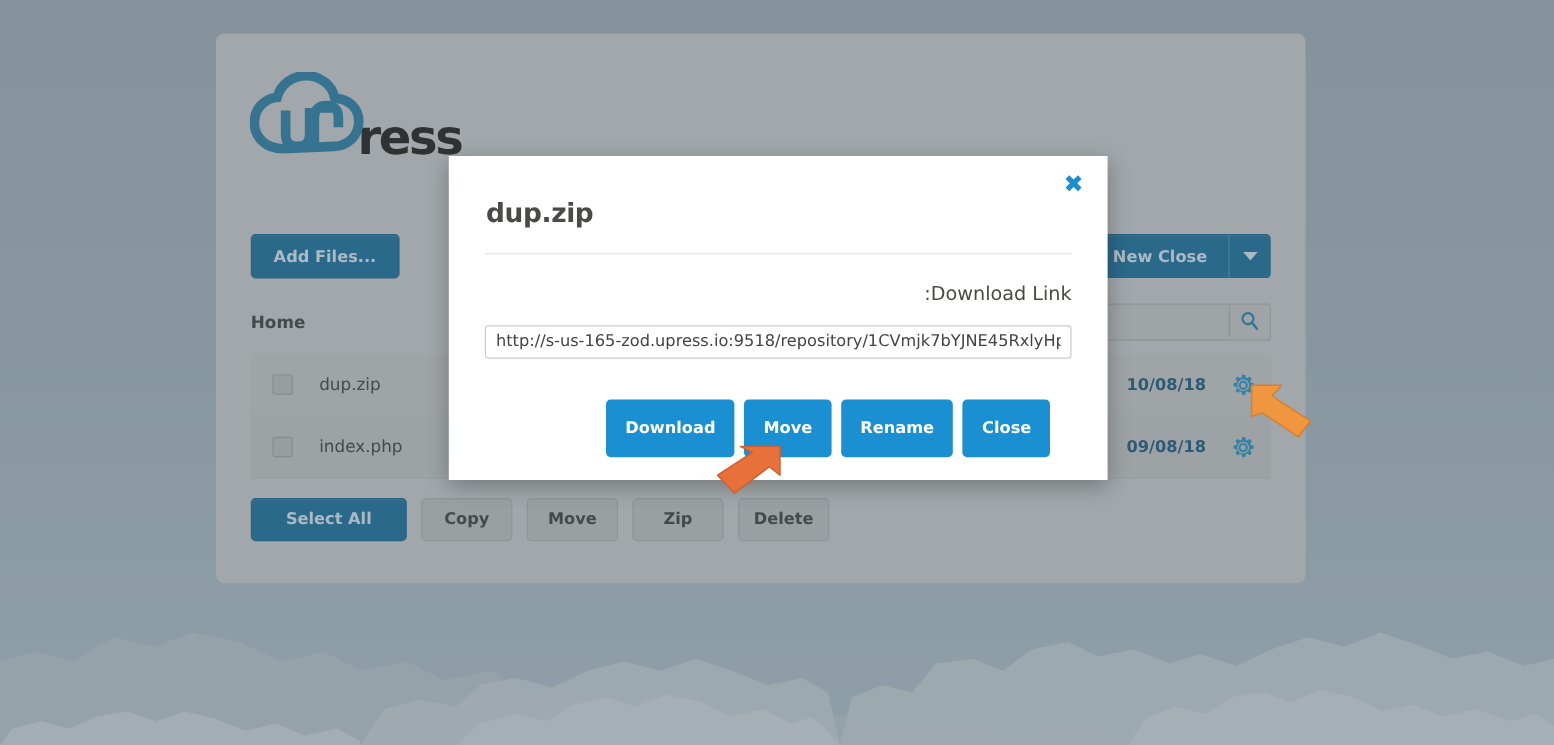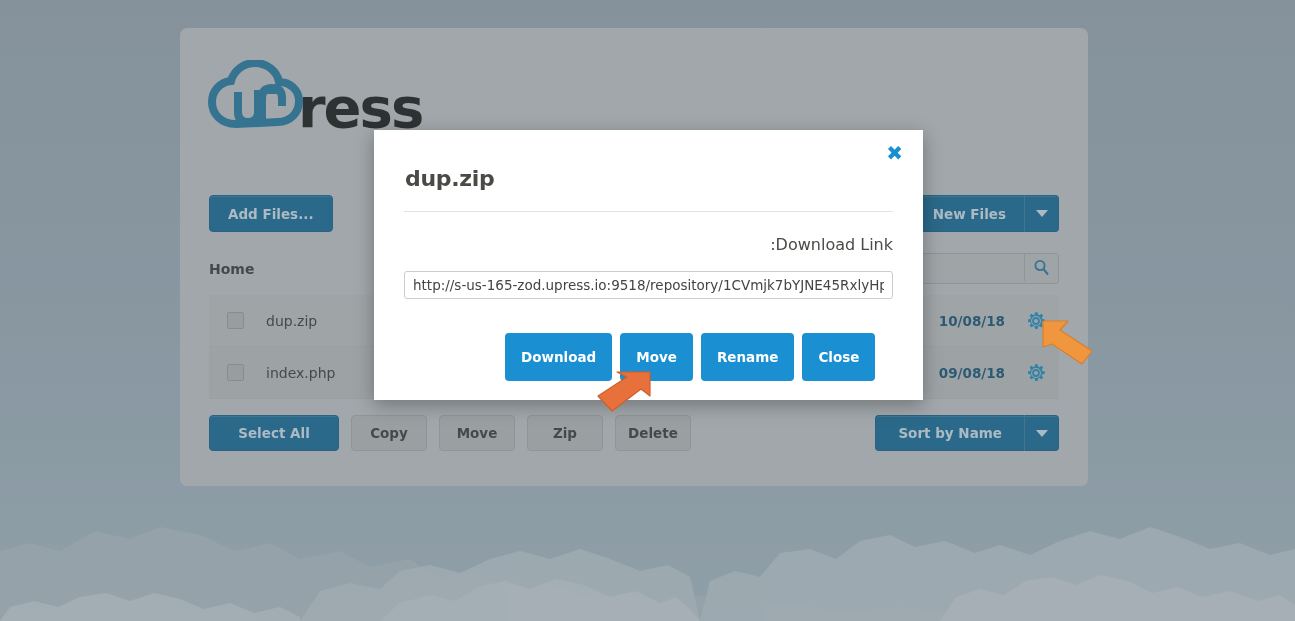--- a/index.html
+++ b/index.html
@@ -36,21 +36,21 @@
     background: #b4b8ba;
     border-radius: 7px;
     z-index: 10;
   }
 
   
   .logo-wrap { position:absolute; left:28px; top:32px; height:90px; }
   .logo-row { display:flex; align-items:flex-end; }
   .logo-mark { width:96px; height:72px; position:relative; margin-right:-6px; }
   .logo-word {
-    font-size: 56px; font-weight: bold; color:#111; letter-spacing:-2px;
+    font-size: 40px; font-weight: bold; color:#111; letter-spacing:-2px;
     line-height: 0.85; font-family:"DejaVu Sans","Liberation Sans",sans-serif;
   }
   .logo-sub {
     margin-left: 186px; margin-top: 2px;
     font-size: 15px; color:#4c4c4c; letter-spacing:1px;
   }
 
   
   .toolbar {
     position:absolute; left:29px; right:29px; top:167px; height:40px;
@@ -205,21 +205,21 @@
           </svg>
         </div>
         <div class="logo-word">ress</div>
       </div>
       <div class="logo-sub">File Manager</div>
     </div>
 
     <div class="toolbar">
       <div class="btn btn-blue add-files">Add Files...</div>
       <div class="newfolder-group">
-        <div class="btn btn-blue newfolder-main">New Files</div>
+        <div class="btn btn-blue newfolder-main">New Close</div>
         <div class="btn btn-blue newfolder-caret">
           <span class="caret-glyph"></span>
         </div>
       </div>
     </div>
 
     <div class="crumb-row">
       <div class="crumb">Home</div>
       <div class="search-box">
         <input class="search-input" type="text" placeholder="" style="">
@@ -262,26 +262,20 @@
 
     </div>
 
     <div class="bottombar">
       <div class="bottom-left">
         <div class="btn btn-blue b-selectall">Select All</div>
         <div class="btn btn-grey b-sm">Copy</div>
         <div class="btn btn-grey b-sm">Move</div>
         <div class="btn btn-grey b-sm">Zip</div>
         <div class="btn btn-grey b-sm">Delete</div>
-      </div>
-      <div class="sortgroup">
-        <div class="btn btn-blue sort-main">Sort by Name</div>
-        <div class="btn btn-blue sort-caret">
-          <span class="caret-glyph"></span>
-        </div>
       </div>
     </div>
 
   </div>
 
   <div class="dimmer"></div>
 
   <div class="modal">
     <div class="modal-close">✖</div>
     <div class="modal-title">dup.zip</div>

